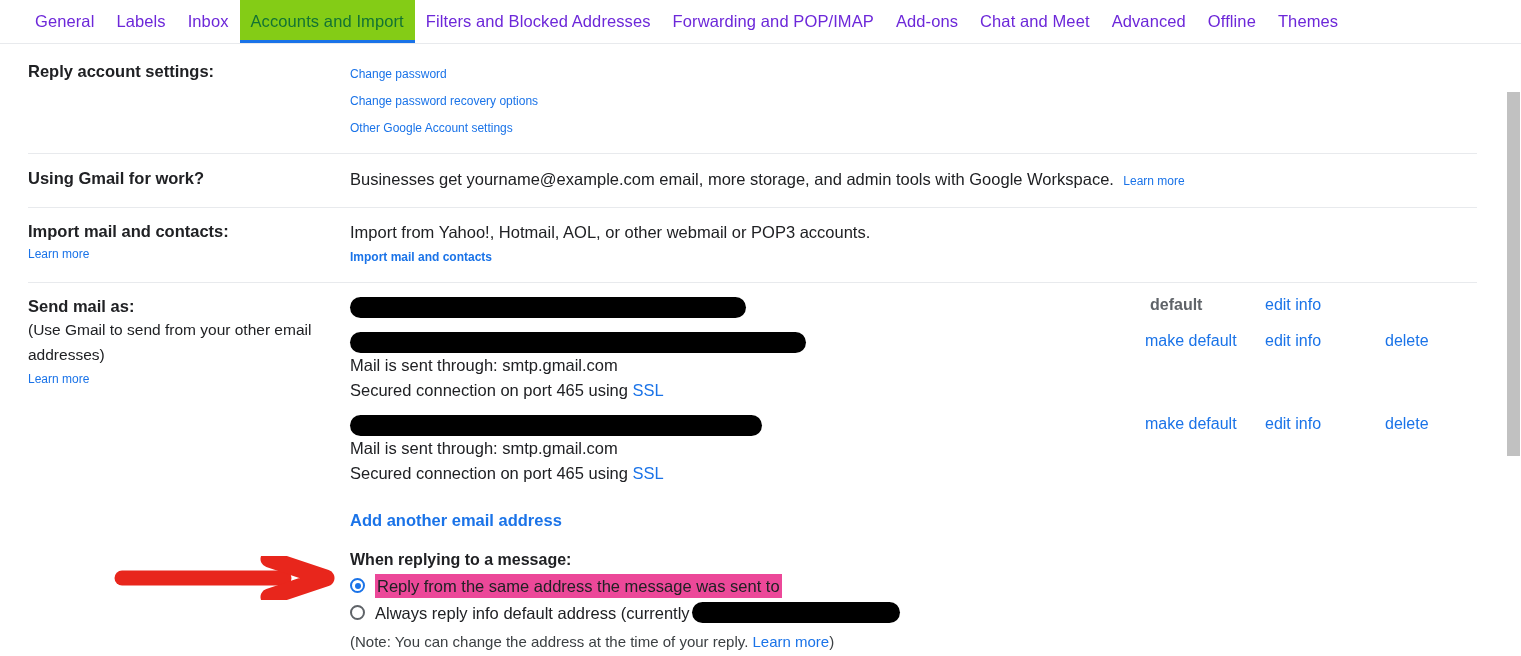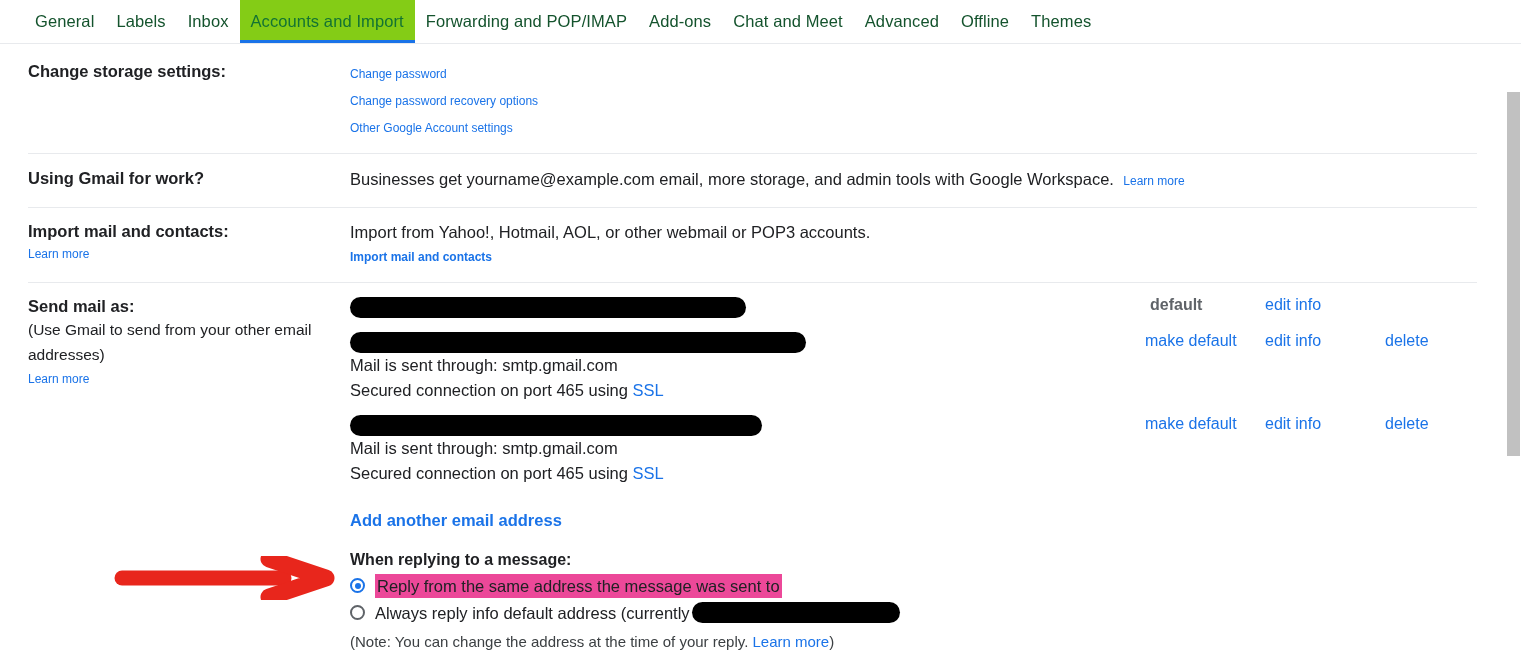--- a/index.html
+++ b/index.html
@@ -32,21 +32,21 @@
   .tabs {
     display: flex;
     align-items: center;
     height: 43px;
     padding-left: 24px;
     gap: 0px;
   }
   .tab {
     position: relative;
     font-size: 16.5px;
-    color: #14532d;
+    color: #6d28d9;
     letter-spacing: 0.1px;
     padding: 0 11px;
     line-height: 43px;
     height: 43px;
     white-space: nowrap;
     cursor: pointer;
   }
   .tab.highlighted {
     color: #137333;
     background: #84cc16;
@@ -252,34 +252,35 @@
 <body>
 
 <div id="page">
 
   <div class="tabbar">
     <div class="tabs" id="tabs-container">
         <div class="tab">General</div>
         <div class="tab">Labels</div>
         <div class="tab">Inbox</div>
         <div class="tab highlighted">Accounts and Import</div>
+        <div class="tab">Filters and Blocked Addresses</div>
         <div class="tab">Forwarding and POP/IMAP</div>
         <div class="tab">Add-ons</div>
         <div class="tab">Chat and Meet</div>
         <div class="tab">Advanced</div>
         <div class="tab">Offline</div>
         <div class="tab">Themes</div>
       </div>
   </div>
 
   <div class="content">
 
     <div class="row" style="padding-top:16px;padding-bottom:12px;">
       <div class="col-label">
-        <div class="lbl-title">Change storage settings:</div>
+        <div class="lbl-title">Reply account settings:</div>
       </div>
       <div class="col-body">
         <div class="linkline">
           <a class="link">Change password</a>
         </div>
         <div class="linkline">
           <a class="link">Change password recovery options</a>
         </div>
         <div class="linkline">
           <a class="link">Other Google Account settings</a>

